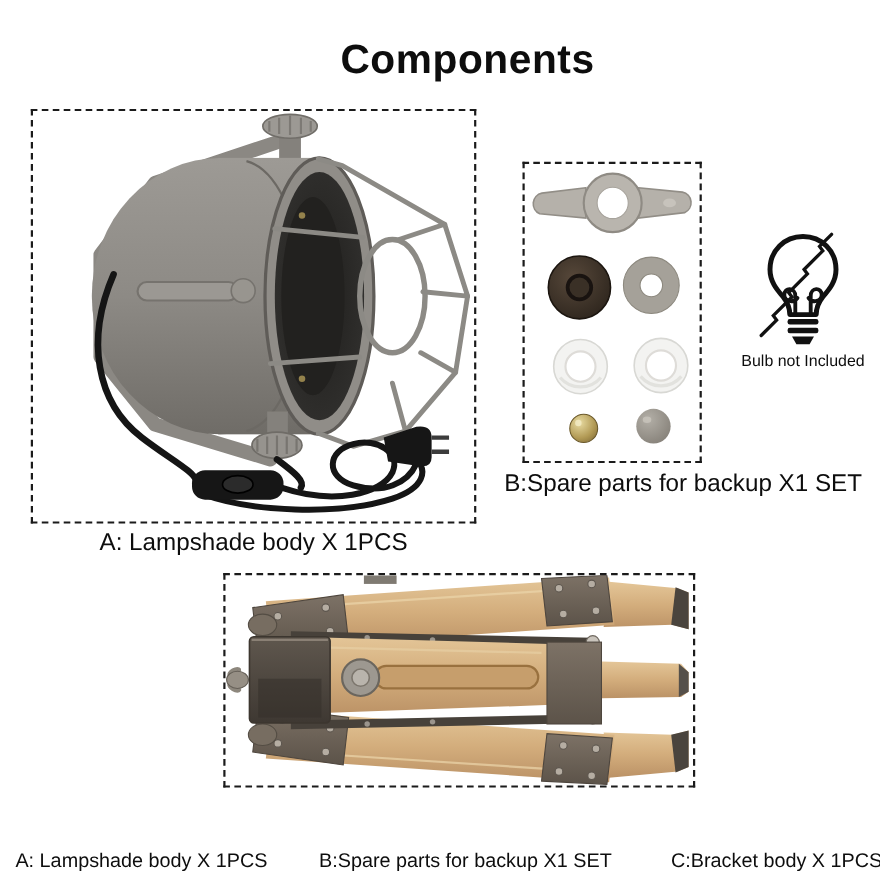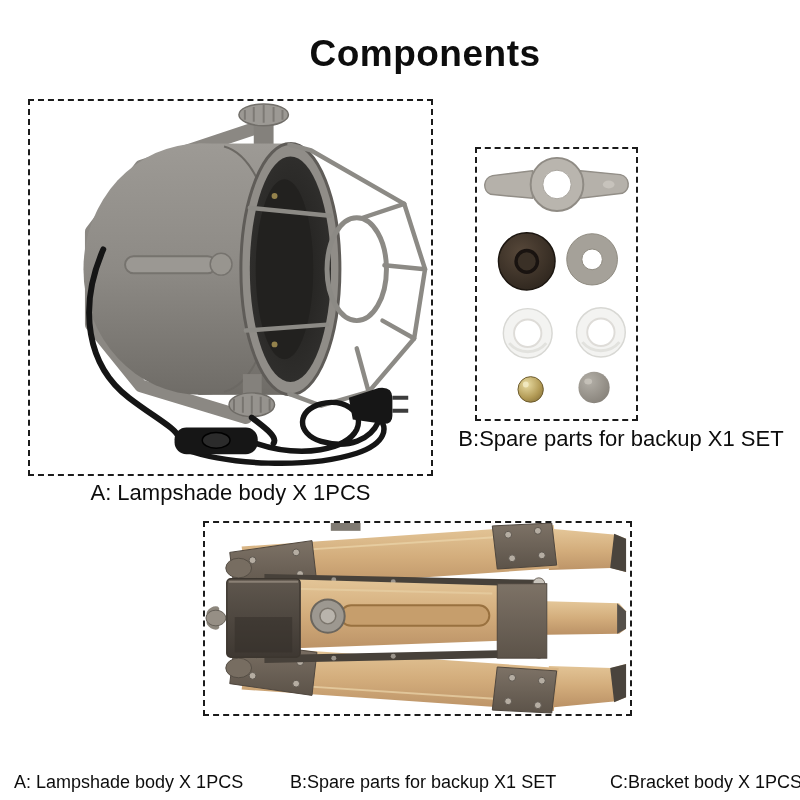--- a/index.html
+++ b/index.html
@@ -157,20 +157,36 @@
         <circle cx="50" cy="239" r="3" fill="#f4ecc7" opacity="0.8"></circle>
       </g>
       <g>
         <circle cx="120" cy="242" r="16" fill="url(#pBall)"></circle>
         <ellipse cx="114" cy="236" rx="4" ry="3" fill="#cdc9c1" opacity="0.7"></ellipse>
       </g>
     </svg>
   </div>
   <div class="section-label label-b">B:Spare parts for backup X1 SET</div>
 
+  <div class="bulb-note">
+    <svg width="96" height="110" viewBox="0 0 96 110">
+      <g fill="none" stroke="#111111" stroke-width="4.5" stroke-linecap="round" stroke-linejoin="round">
+        <path d="M48,6 C31,6 18,19 18,36 C18,47 24,54 30,61 C34,66 36,71 36,77 L60,77 C60,71 62,66 66,61 C72,54 78,47 78,36 C78,19 65,6 48,6 Z"></path>
+        <path d="M41,77 L41,60 C41,52 31,52 31,59 C31,65 39,67 43,62" stroke-width="3.5"></path>
+        <path d="M55,77 L55,60 C55,52 65,52 65,59 C65,65 57,67 53,62" stroke-width="3.5"></path>
+      </g>
+      <g fill="#111111">
+        <rect x="34" y="81" width="28" height="5" rx="2"></rect>
+        <rect x="34" y="89" width="28" height="5" rx="2"></rect>
+        <path d="M38,97 h20 l-4,7 h-12 z"></path>
+      </g>
+      <path d="M10,96 L24,82 L21,78 L38,61 L35,57 L52,40 L49,36 L66,19 L63,15 L74,4" stroke="#111111" stroke-width="3" fill="none" stroke-linecap="round"></path>
+    </svg>
+    <div class="bulb-text">Bulb not Included</div>
+  </div>
 
   <div class="dashed-box box-c">
     <svg viewBox="0 0 429 195" preserveAspectRatio="none">
       <defs>
         <linearGradient id="tWood" x1="0" y1="0" x2="0" y2="1">
           <stop offset="0" stop-color="#e4c698"></stop>
             <stop offset="0.5" stop-color="#d3ad7c"></stop>
             <stop offset="1" stop-color="#bb9266"></stop>
         </linearGradient>
         <linearGradient id="tMetal" x1="0" y1="0" x2="0" y2="1">

